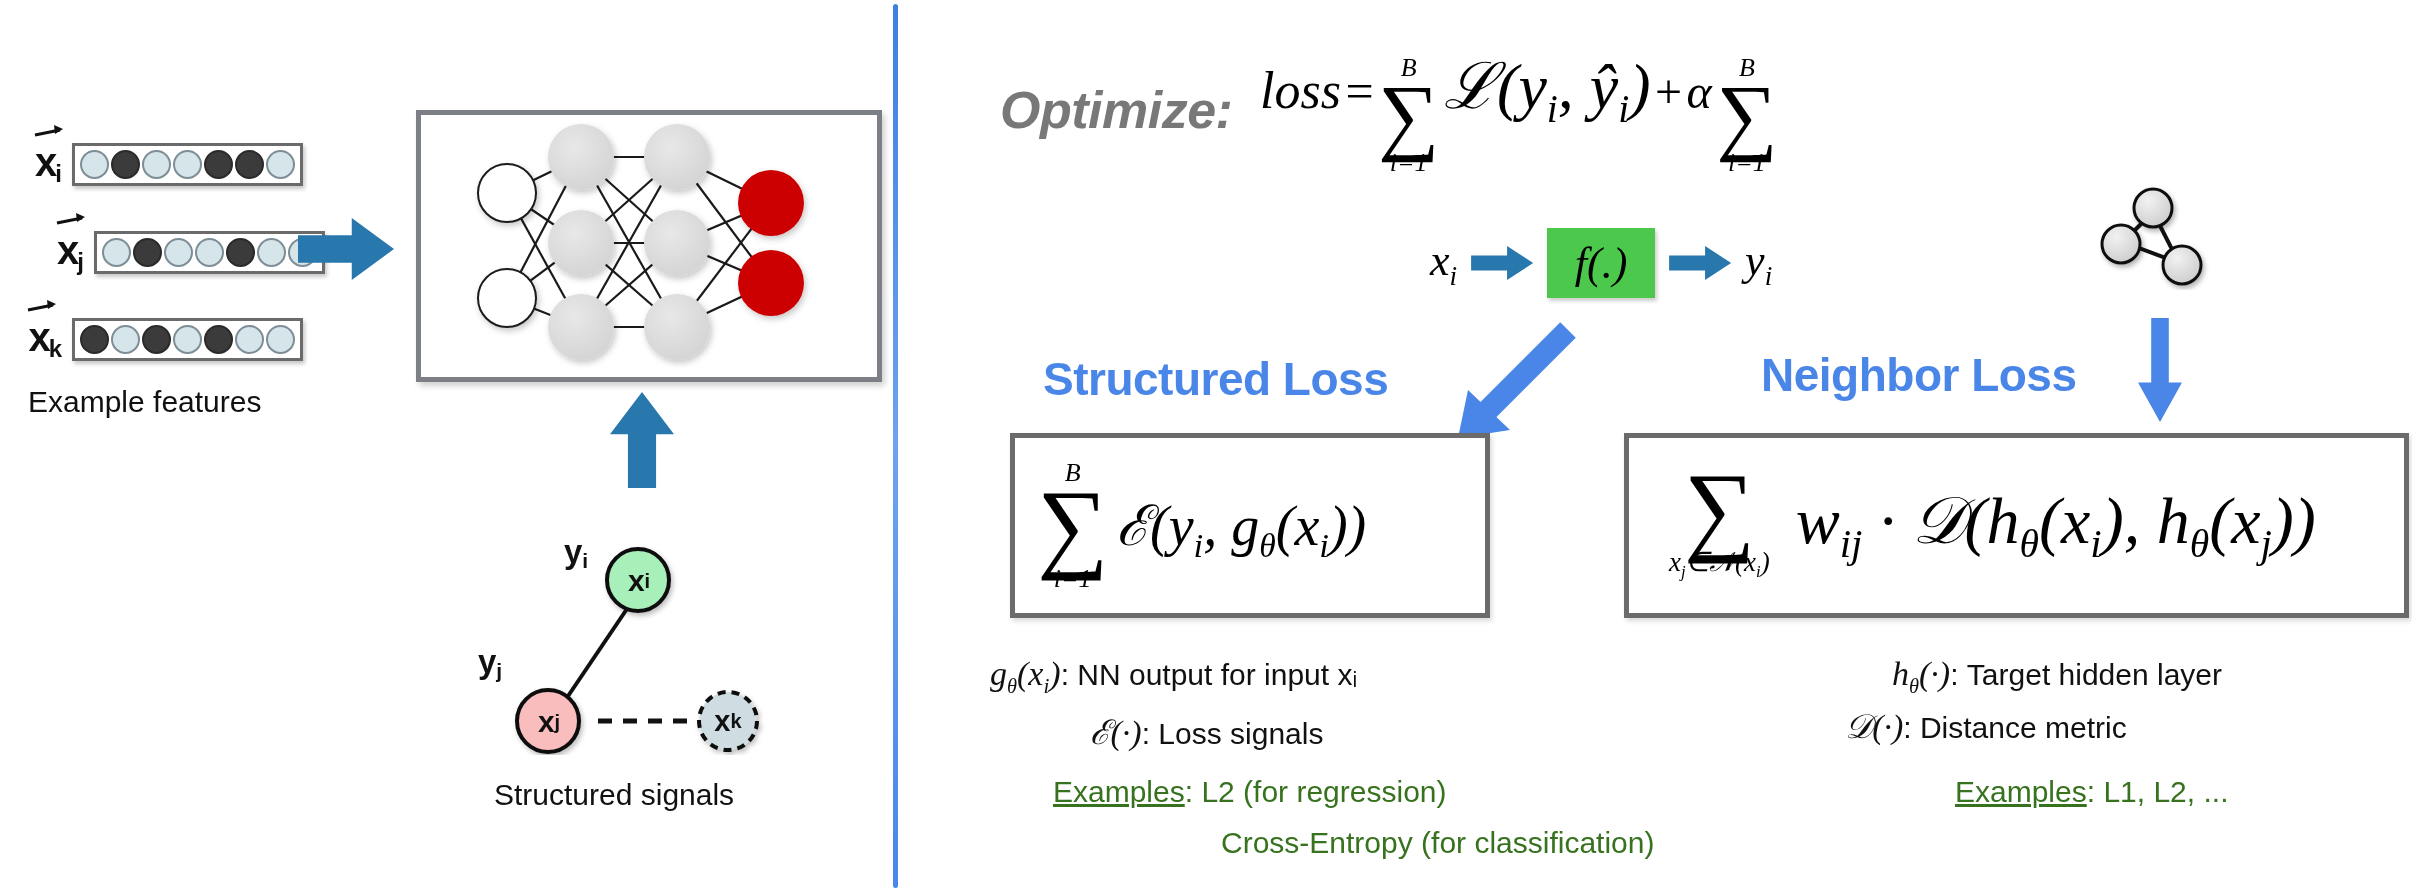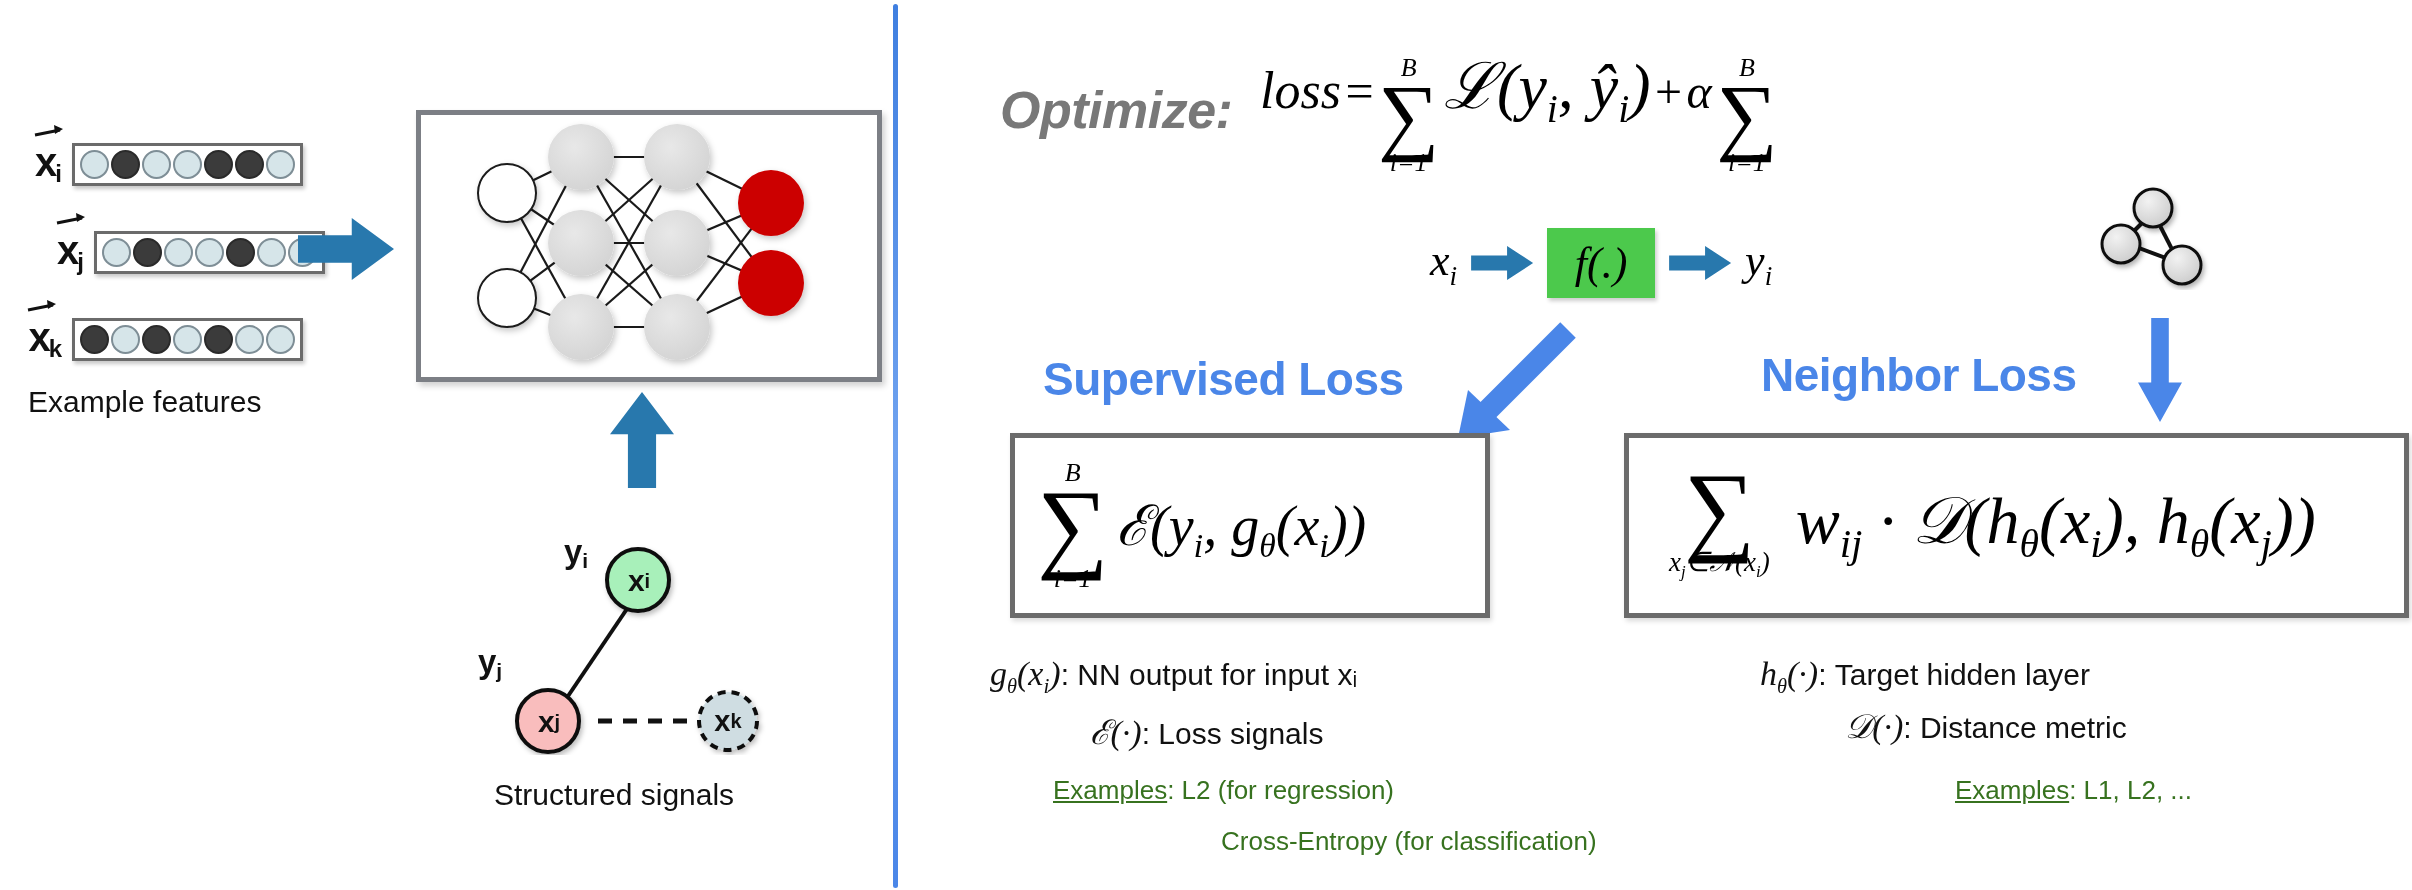--- a/index.html
+++ b/index.html
@@ -69,21 +69,21 @@
   .optimize{font-family:"Liberation Sans",sans-serif;font-weight:bold;font-style:italic;
     font-size:52px;color:#787878;letter-spacing:-0.5px;}
   .sectitle{font-family:"Liberation Sans",sans-serif;font-weight:bold;font-size:46px;
     color:#4a86e8;letter-spacing:-0.5px;}
   .greenbox{background:#4cc94c;display:flex;align-items:center;justify-content:center;
     box-shadow:2px 3px 4px rgba(0,0,0,.2);}
   .formulabox{border:5px solid #6b6b6b;background:#fff;display:flex;align-items:center;
     box-shadow:2px 3px 5px rgba(0,0,0,.15);}
   .legend{font-family:"Liberation Sans",sans-serif;font-size:30px;color:#111;white-space:nowrap;}
   .legend .sym{font-family:"Liberation Serif",serif;font-style:italic;}
-  .greentext{color:#37721f;font-family:"Liberation Sans",sans-serif;font-size:26px;white-space:nowrap;}
+  .greentext{color:#37721f;font-family:"Liberation Sans",sans-serif;font-size:30px;white-space:nowrap;}
   .greentext u{text-decoration:underline;}
 
   
   .sum{font-family:"Liberation Serif",serif;font-style:normal;font-size:86px;line-height:.8;}
   .sumwrap{display:inline-flex;flex-direction:column;align-items:center;
     vertical-align:middle;font-family:"Liberation Serif",serif;}
   .sumwrap .lim{font-size:26px;font-style:italic;line-height:1;}
   sub.it{font-style:italic;font-size:.62em;}
 </style>
 </head>
@@ -290,21 +290,21 @@
       <line x1="53" y1="32" x2="23" y2="62"></line>
       <line x1="53" y1="32" x2="79" y2="83"></line>
       <line x1="23" y1="62" x2="79" y2="83"></line>
     </g>
     <circle cx="53" cy="28" r="19" fill="url(#tg)" stroke="#111" stroke-width="3" filter="url(#tshadow)"></circle>
     <circle cx="21" cy="64" r="19" fill="url(#tg)" stroke="#111" stroke-width="3" filter="url(#tshadow)"></circle>
     <circle cx="82" cy="85" r="19" fill="url(#tg)" stroke="#111" stroke-width="3" filter="url(#tshadow)"></circle>
   </svg>
 </div>
 
-<div class="abs sectitle" style="left:1043px;top:352px;">Supervised Loss</div>
+<div class="abs sectitle" style="left:1043px;top:352px;">Structured Loss</div>
 <div class="abs arrow-diag" style="left:1448px;top:320px;">
   <svg width="130" height="122" viewBox="0 0 130 122">
     <g>
       <line x1="120" y1="10" x2="38" y2="92" stroke="#4a86e8" stroke-width="22" stroke-linecap="butt"></line>
       <polygon points="10,118 20,70 62,110" fill="#4a86e8"></polygon>
     </g>
   </svg>
 </div>
 
 <div class="abs formulabox" style="left:1010px;top:433px;width:470px;height:175px;">
@@ -336,21 +336,21 @@
 <div class="abs formulabox" style="left:1624px;top:433px;width:775px;height:175px;">
   <div style="padding-left:40px;display:flex;align-items:center;">
     <span class="sumwrap">
       <span class="sum" style="font-size:100px;">∑</span>
       <span class="lim" style="font-size:27px;"><i>x</i><sub class="it">j</sub>∈𝒩(<i>x</i><sub class="it">i</sub>)</span>
     </span>
     <span class="mathserif" style="font-size:66px;margin-left:26px;"><i>w</i><sub class="it">ij</sub> · 𝒟(<i>h</i><sub style="font-size:.6em;">θ</sub>(<i>x</i><sub class="it">i</sub>), <i>h</i><sub style="font-size:.6em;">θ</sub>(<i>x</i><sub class="it">j</sub>))</span>
   </div>
 </div>
 
-<div class="abs legend" style="left:1760px;top:655px;">
+<div class="abs legend" style="left:1892px;top:655px;">
   <span class="sym" style="font-size:34px;"><i>h</i><sub style="font-size:.6em;">θ</sub>(·)</span><span>: Target hidden layer</span>
 </div>
 <div class="abs legend" style="left:1845px;top:708px;">
   <span class="sym" style="font-size:34px;">𝒟(·)</span><span>: Distance metric</span>
 </div>
 
 <div class="abs greentext" style="left:1955px;top:775px;">
   <u>Examples</u><span>: L1, L2, ...</span>
 </div>
 

